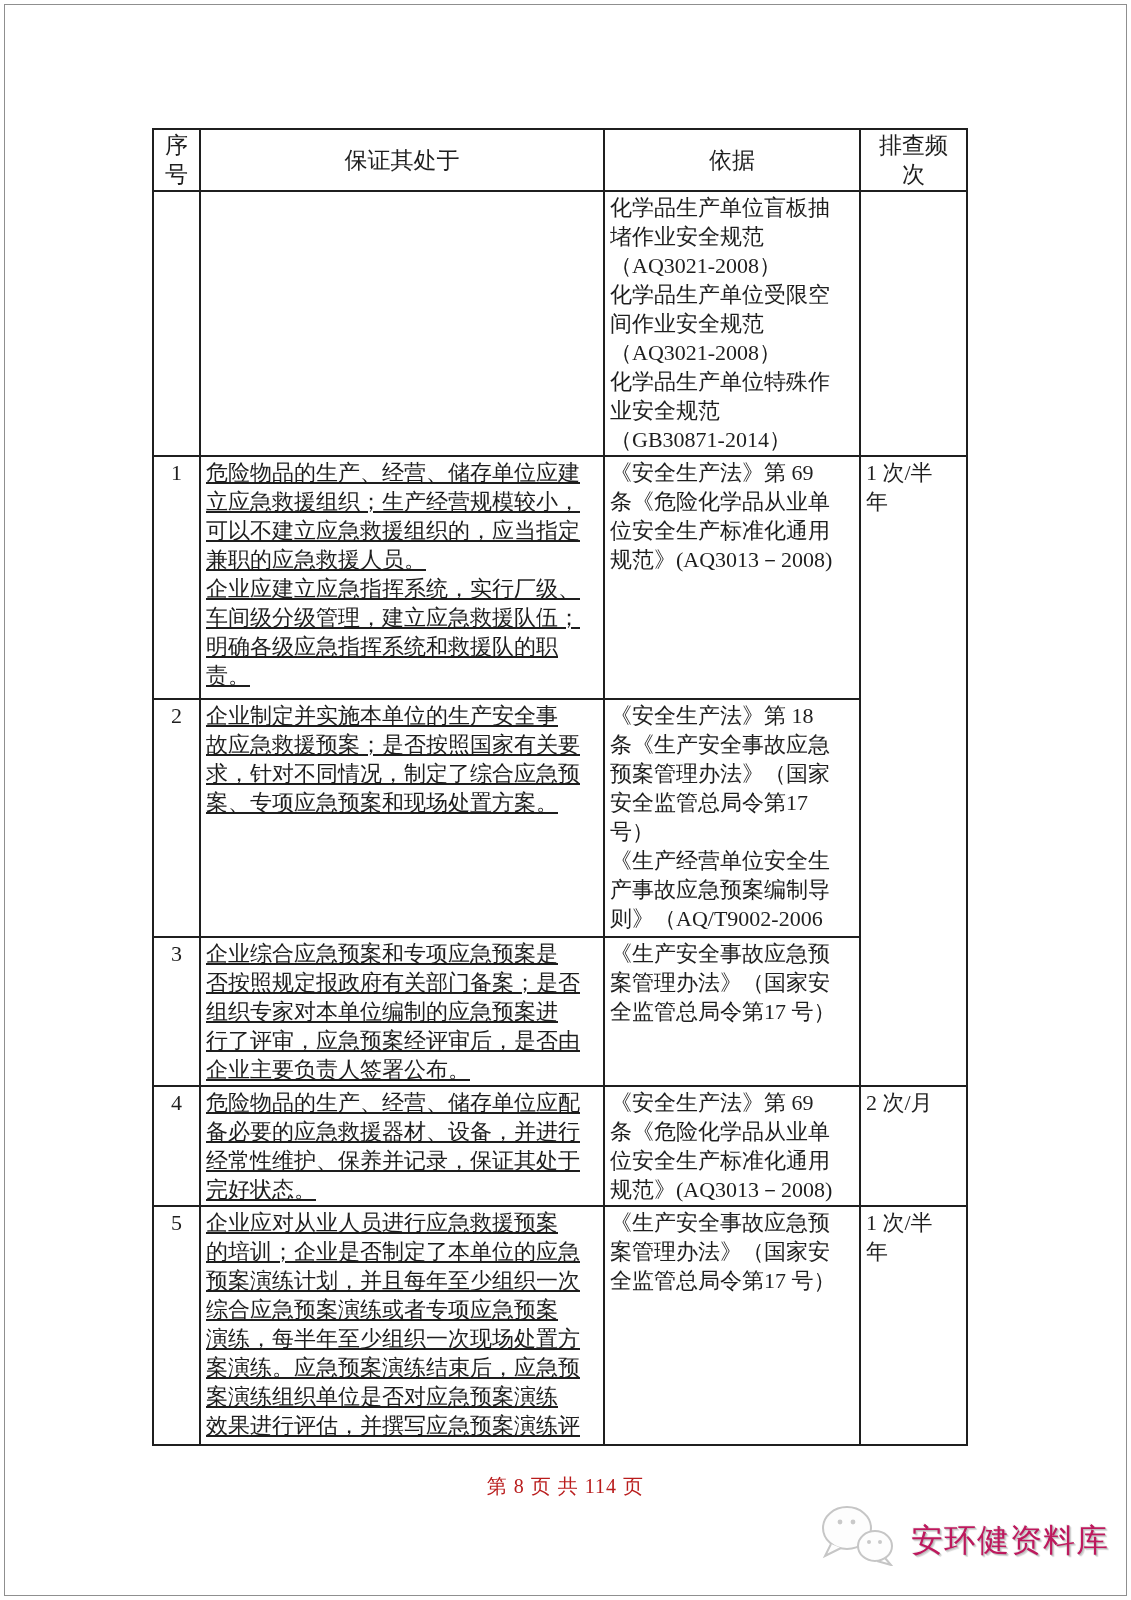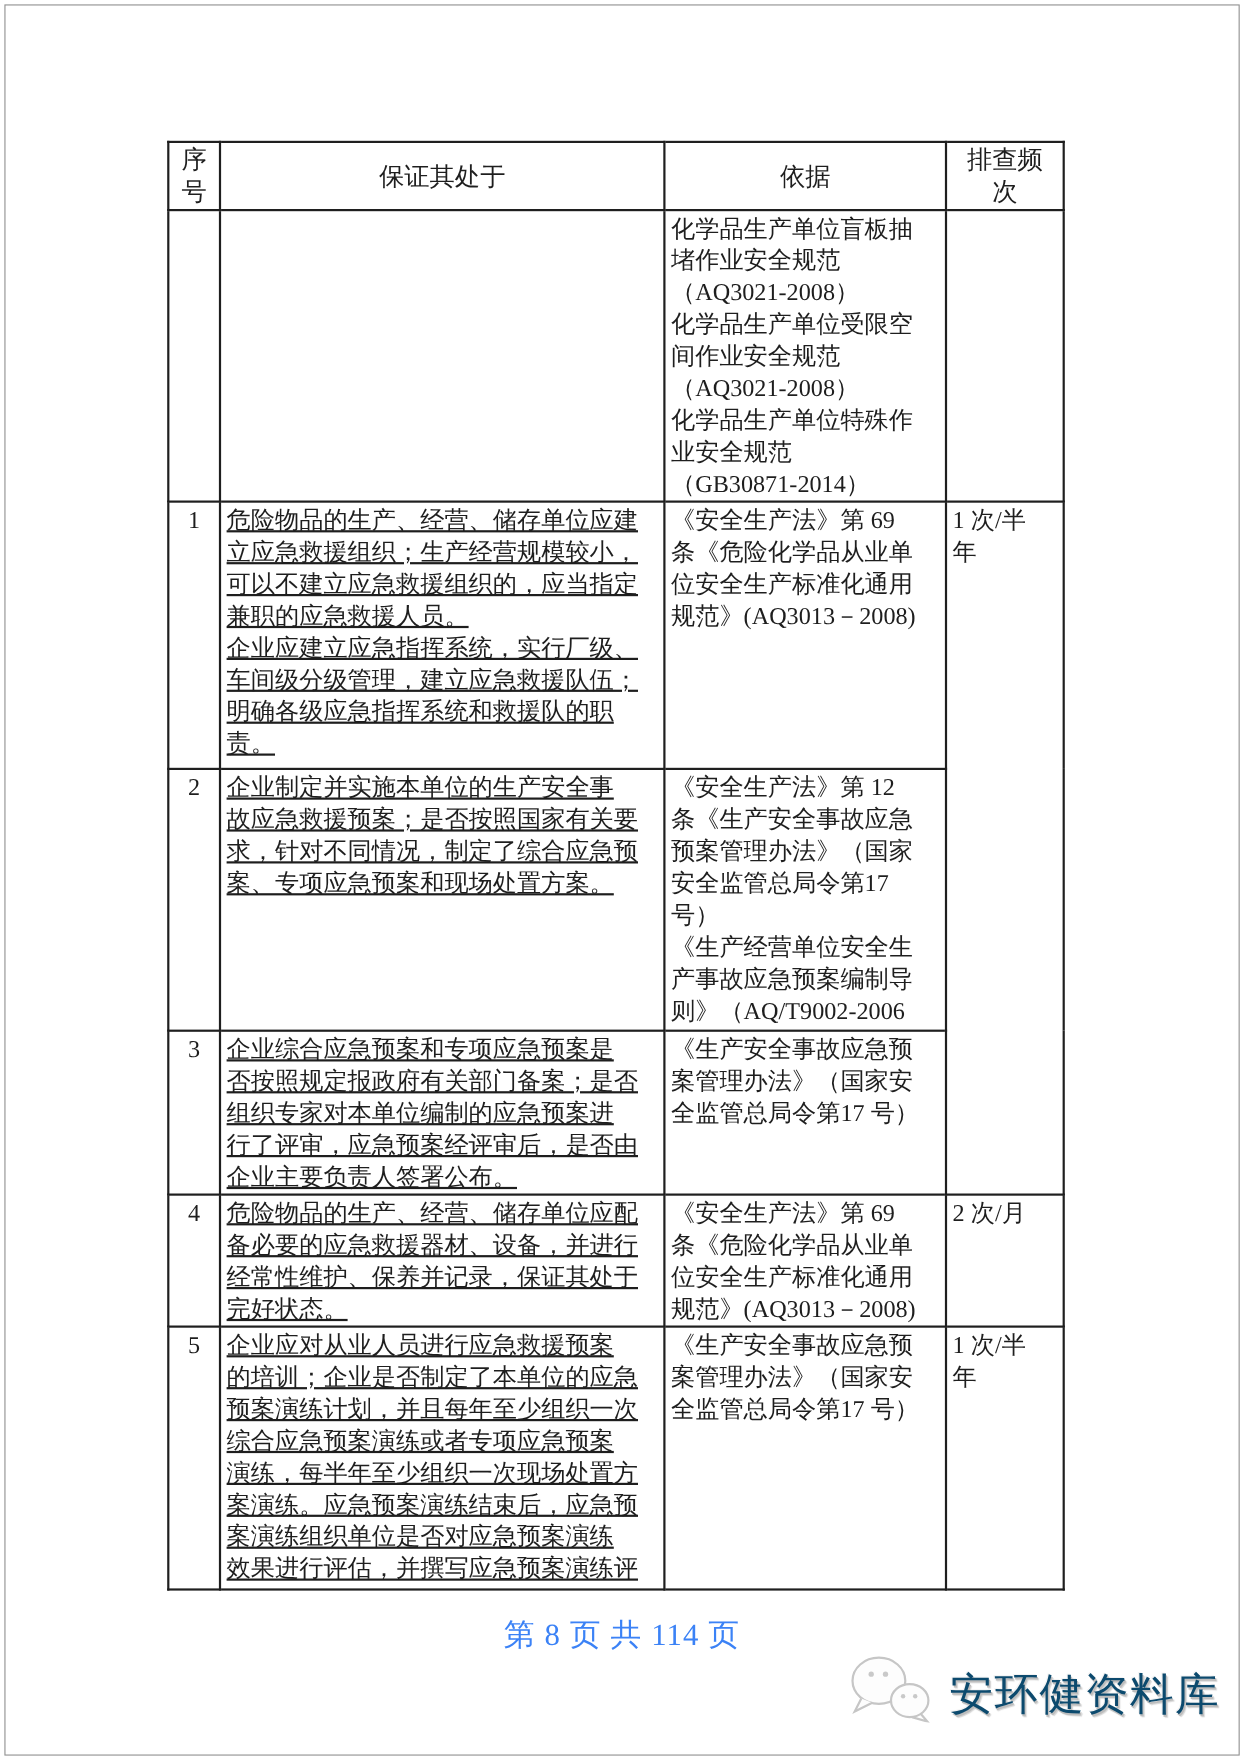--- a/index.html
+++ b/index.html
@@ -64,38 +64,38 @@
     padding-left: 6px;
     padding-right: 3px;
     margin-left: 10px;
   }
   .footer {
     position: absolute;
     left: 0;
     top: 1472px;
     width: 100%;
     text-align: center;
-    font-size: 28px;
+    font-size: 20px;
     line-height: 29px;
-    color: #3b82f6;
+    color: #b91c1c;
     letter-spacing: 1px;
   }
   .watermark {
     position: absolute;
     right: 22px;
     top: 1502px;
     display: flex;
     align-items: flex-end;
     gap: 6px;
   }
   .watermark-text {
-    font-size: 40px;
+    font-size: 32px;
     line-height: 60px;
     letter-spacing: 1px;
-    color: #0c4a6e;
+    color: #be185d;
     text-shadow: 1px 1px 0 #bdbdbd, 2px 2px 1px #d6d6d6, -1px -1px 0 #f3f3f3;
     white-space: nowrap;
   }
 </style>
 </head>
 <body>
 
 <div class="page-border"></div>
 
 <table class="checklist">
@@ -144,21 +144,21 @@
 规范》(AQ3013－2008)</td>
     <td class="cell-freq" rowspan="3">1 次/半
 年</td>
   </tr>
   <tr style="height:238px">
     <td class="cell-num">2</td>
     <td class="cell-content">企业制定并实施本单位的生产安全事
 故应急救援预案；是否按照国家有关要
 求，针对不同情况，制定了综合应急预
 案、专项应急预案和现场处置方案。</td>
-    <td class="cell-basis">《安全生产法》第 12
+    <td class="cell-basis">《安全生产法》第 18
 条《生产安全事故应急
 预案管理办法》（国家
 安全监管总局令第17
 号）
 《生产经营单位安全生
 产事故应急预案编制导
 则》（AQ/T9002-2006</td>
   </tr>
   <tr style="height:147px">
     <td class="cell-num">3</td>

